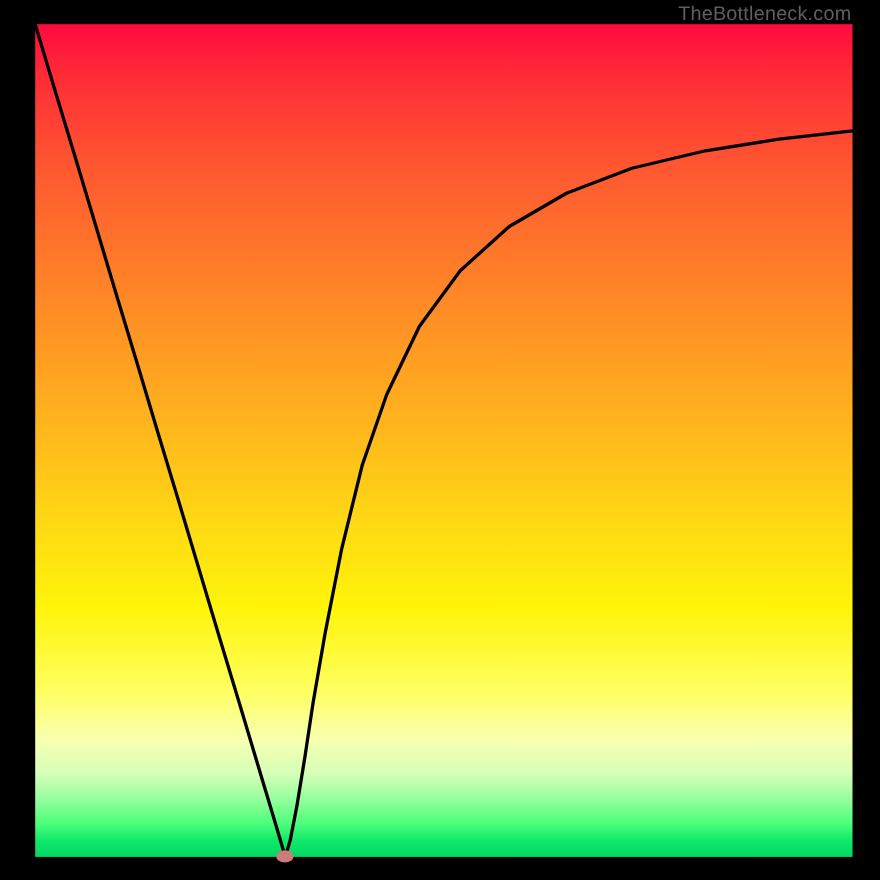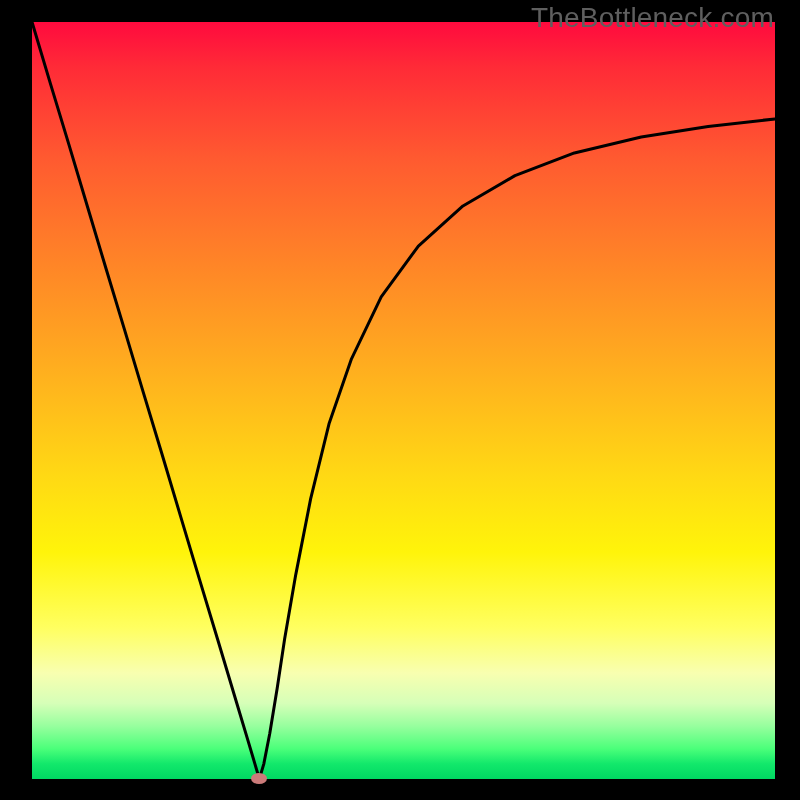--- a/index.html
+++ b/index.html
@@ -39,21 +39,21 @@
       #4bff7a 96%,
       #12e86b 98%,
       #00d862 100%
     );
   }
   .watermark {
     position: absolute;
     top: 2px;
     right: 26px;
     color: #5f5f5f;
-    font-size: 28px;
+    font-size: 18px;
     letter-spacing: 0.2px;
     user-select: none;
   }
   svg.curve {
     position: absolute;
     left: 0; top: 0;
     width: 743px;
     height: 757px;
     overflow: visible;
   }

